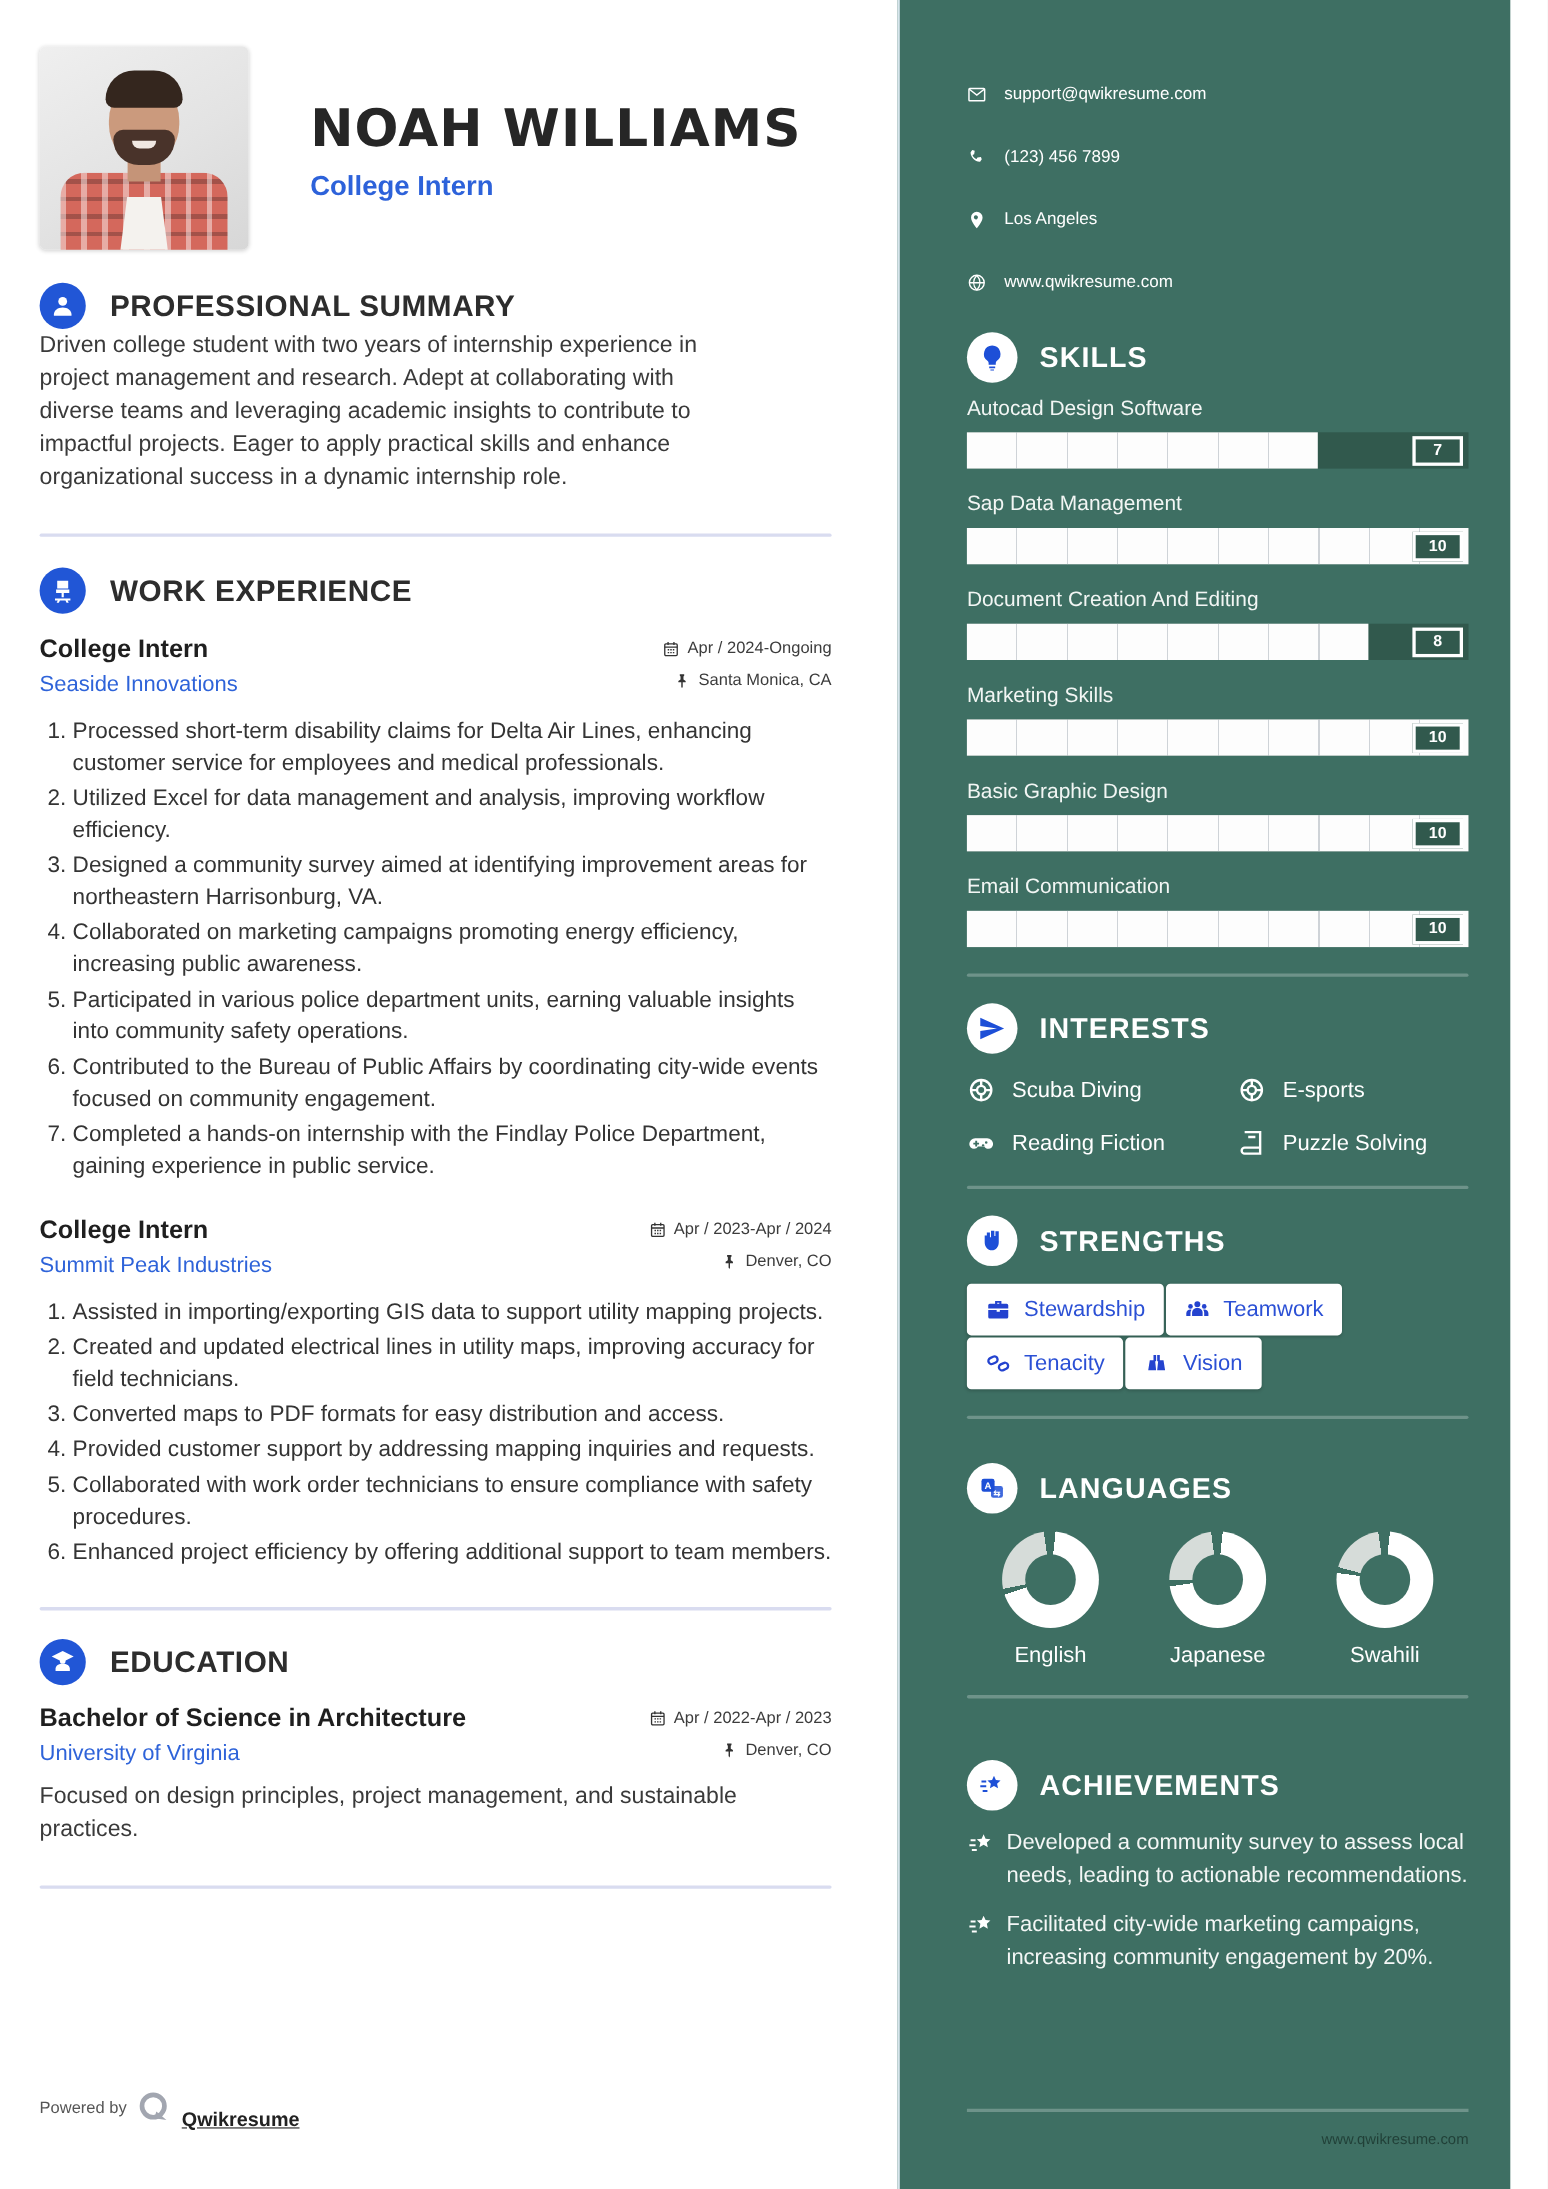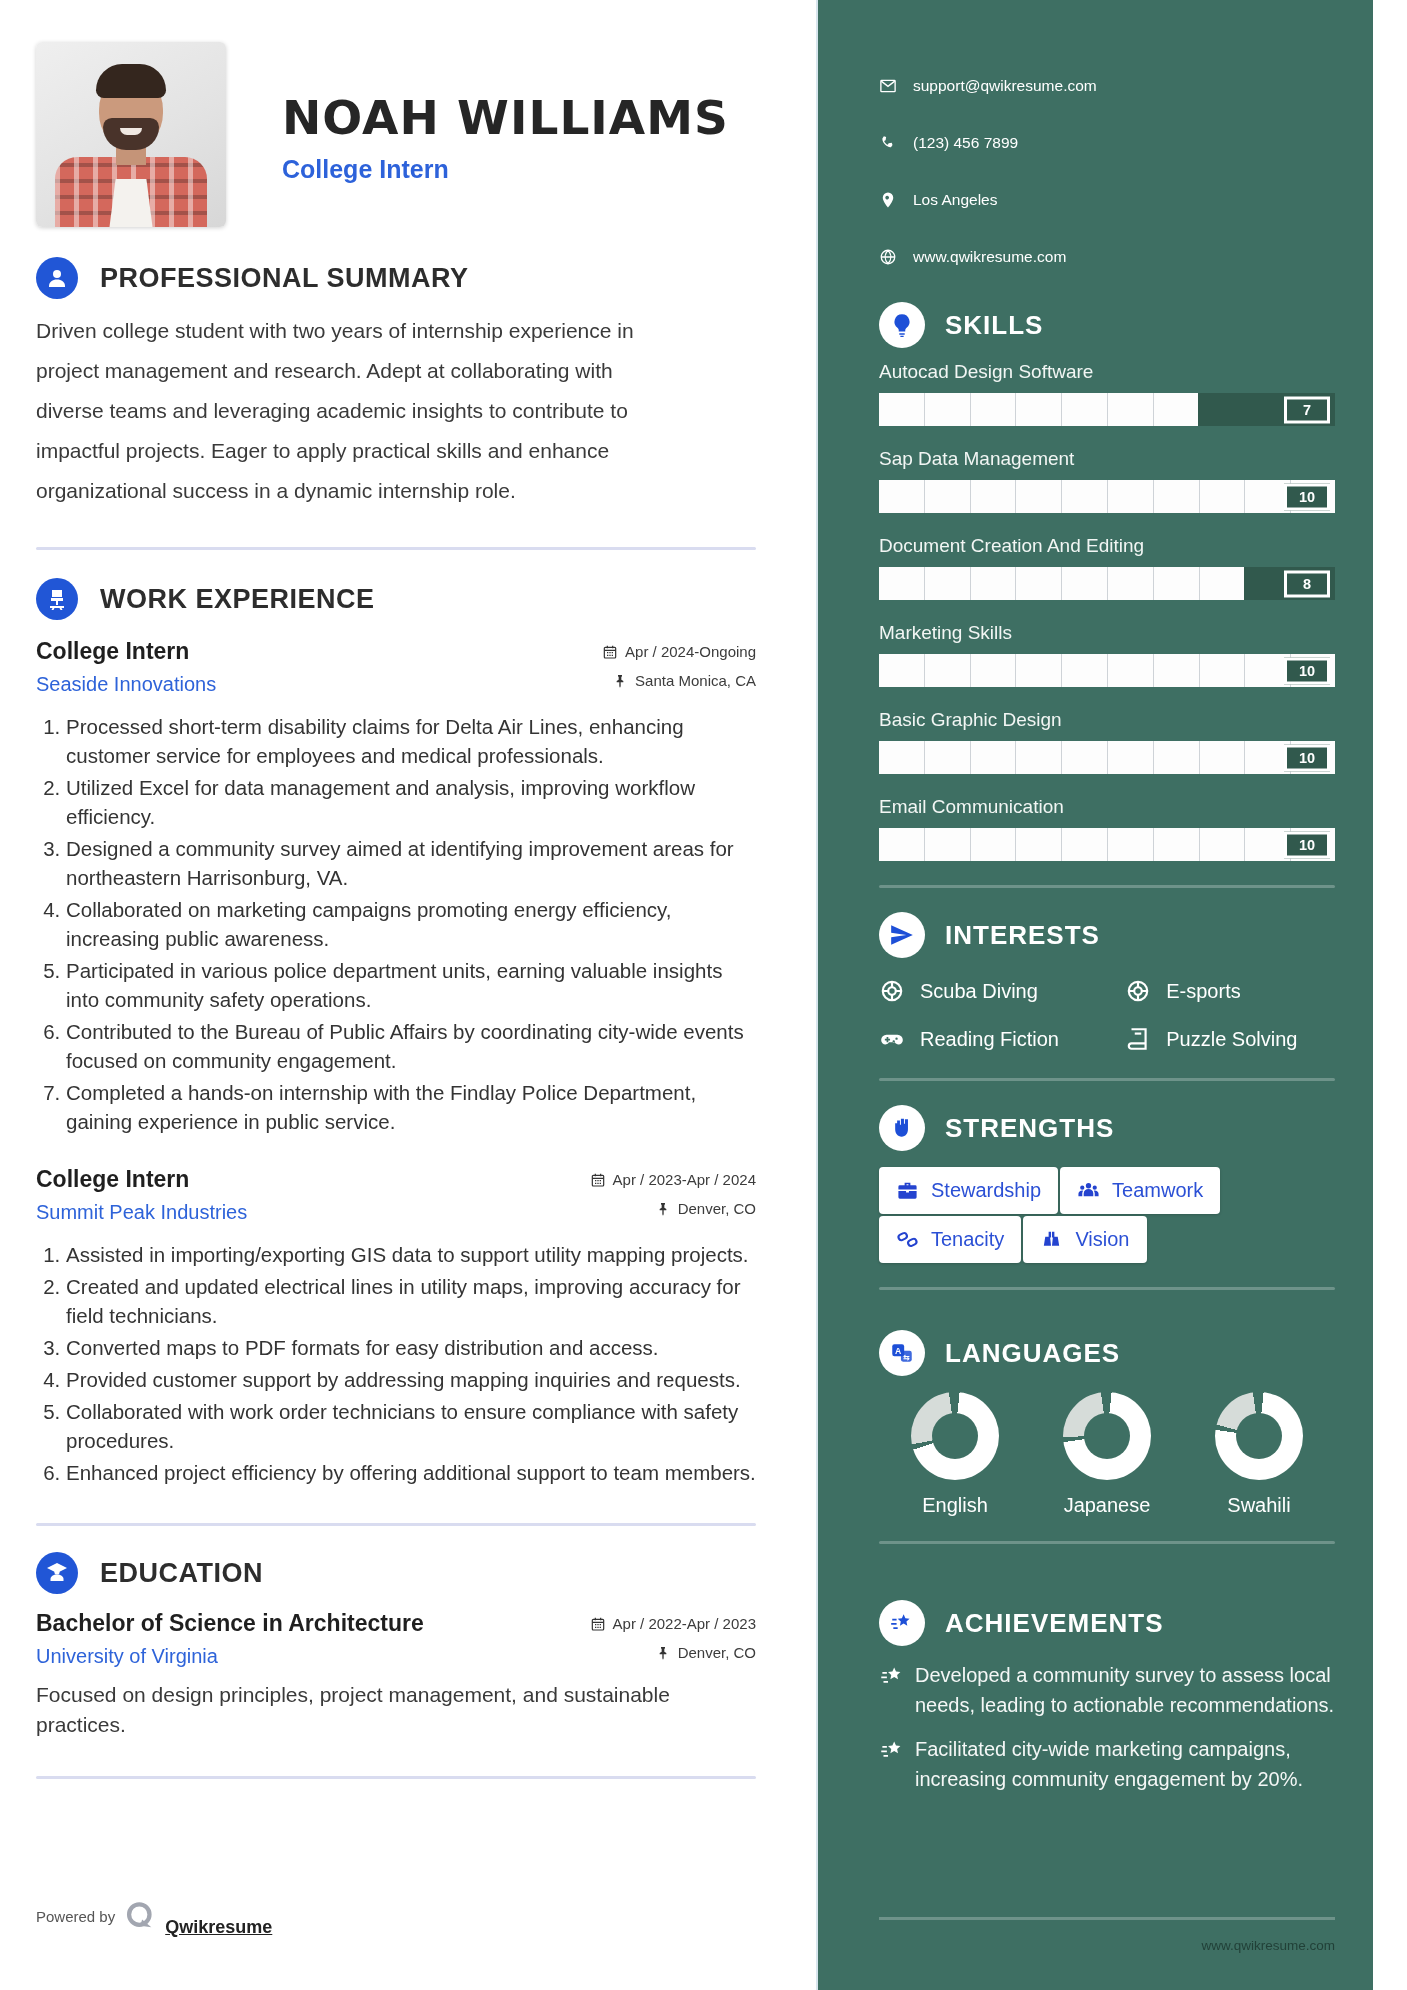--- a/index.html
+++ b/index.html
@@ -33,21 +33,21 @@
   .id-text { margin-left:56px; padding-top:48px; }
   h1[data-name="name"] { font-family:"DejaVu Sans", sans-serif; font-size:47px; font-weight:bold; color:#262626; letter-spacing:1px; }
   .job-title { margin-top:10px; font-size:25px; font-weight:bold; color:#2d62da; }
 
   .sec-head { display:flex; align-items:center; gap:22px; }
   .sec-icon { width:42px; height:42px; border-radius:50%; background:#2156d6; display:flex; align-items:center; justify-content:center; flex:0 0 auto; }
   .sec-icon svg { width:24px; height:24px; color:#fff; }
   .sec-head h2 { font-size:27px; font-weight:bold; letter-spacing:.5px; color:#2d2d2d; }
 
   .summary-sec { margin-top:30px; }
-  .summary { margin-top:12px; max-width:618px; font-size:21px; line-height:40px; color:#3a3a3a; }
+  .summary { max-width:618px; font-size:21px; line-height:30px; color:#3a3a3a; }
 
   .divider { border:none; height:3px; background:#d9dcf0; border-radius:2px; margin:36px 0 0 0; }
 
   .work-sec { margin-top:28px; }
   .job { margin-top:18px; }
   .job + .job { margin-top:30px; }
   .row { display:flex; justify-content:space-between; align-items:center; }
   .job h3 { font-size:23px; font-weight:bold; color:#1f1f1f; }
   .company { margin-top:8px; font-size:20px; color:#2e63d9; }
   .meta { display:flex; align-items:center; gap:7px; font-size:15px; color:#3c3c3c; white-space:nowrap; }

